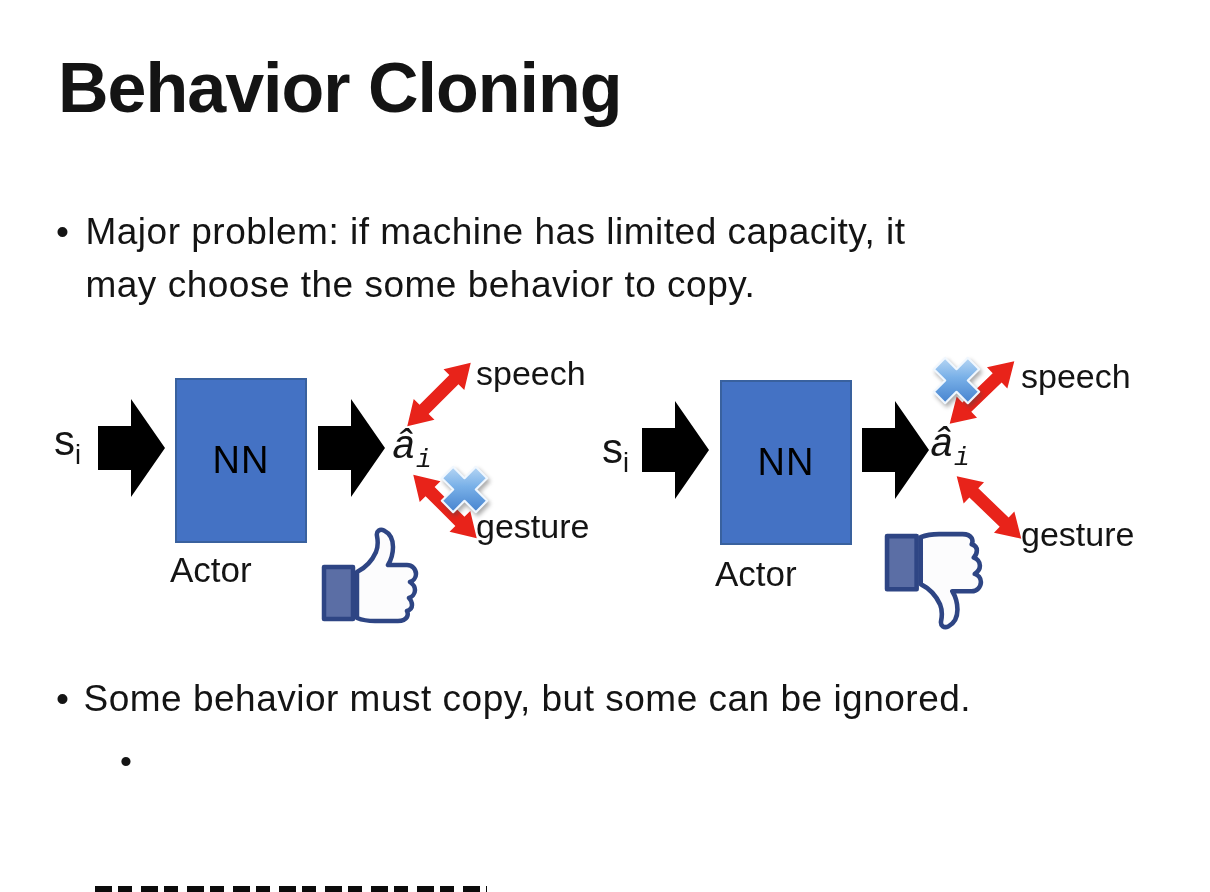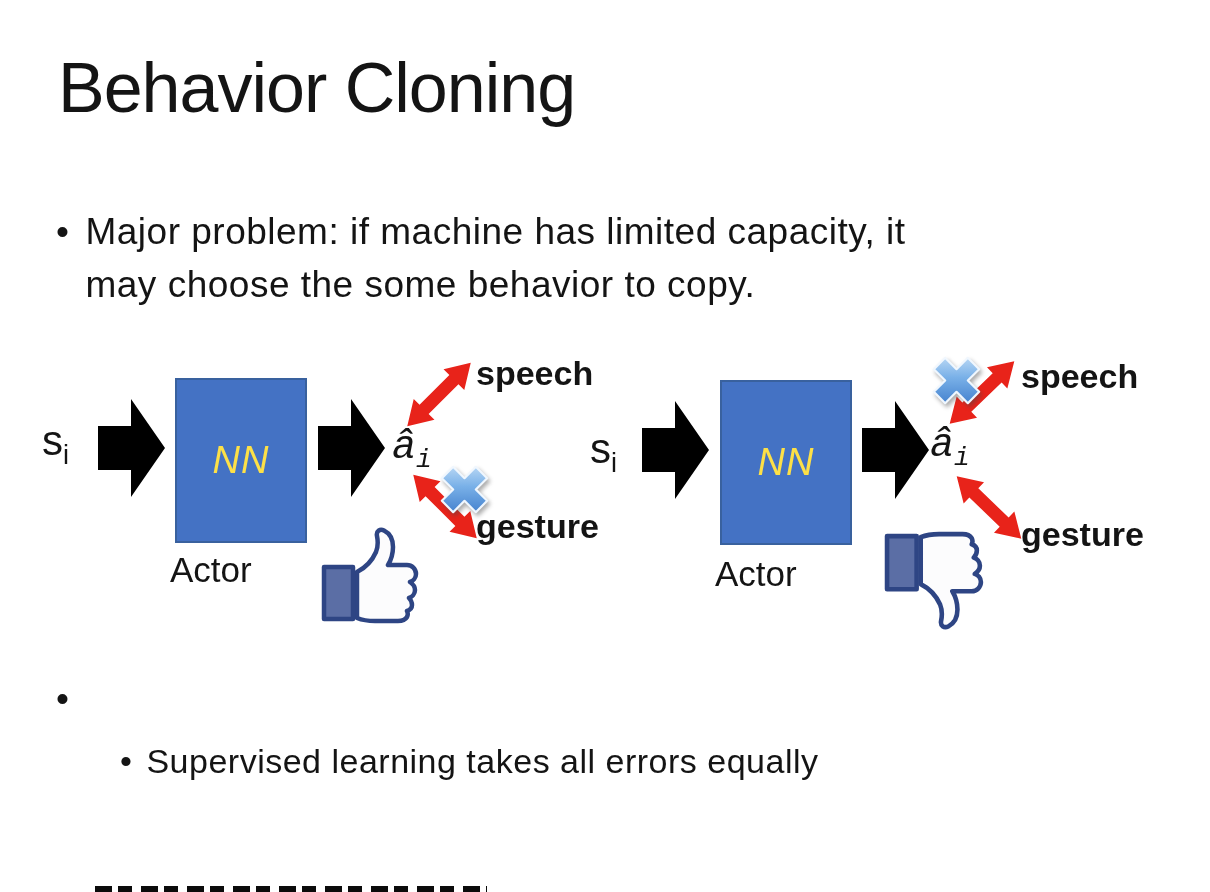--- a/index.html
+++ b/index.html
@@ -1,32 +1,32 @@
 <!DOCTYPE html>
 <html><head>
 <meta charset="utf-8">
 <style>
   html,body{margin:0;padding:0;background:#fff;}
   body{width:1210px;height:892px;position:relative;overflow:hidden;
        font-family:"Liberation Sans",sans-serif;color:#141414;}
   .slide{position:absolute;inset:0;background:#ffffff;}
   .abs{position:absolute;}
-  .title{margin:0;font-size:70px;font-weight:400;letter-spacing:-1px;line-height:1.1;}
+  .title{margin:0;font-size:70px;font-weight:700;letter-spacing:-1px;line-height:1.1;}
   .bullet{display:flex;align-items:flex-start;font-size:37px;line-height:53px;letter-spacing:.5px;}
   .bullet .dot{margin-right:16px;}
   .bullet2 .dot{margin-right:14px;}
   .sub-bullet{font-size:34px;line-height:46px;}
   .nnbox{background:#4472C4;border:2px solid #39619E;display:flex;align-items:center;justify-content:center;box-sizing:border-box;}
-  .nnbox .nn{color:#fde047;font-size:38px;letter-spacing:1px;font-style:italic;}
+  .nnbox .nn{color:#000000;font-size:38px;letter-spacing:1px;}
   .actor{font-size:35px;text-align:left;}
-  .silabel{font-size:42px;line-height:1.1;}
+  .silabel{font-size:42px;line-height:1.1;margin-left:12px;}
   .silabel sub{font-size:27px;}
   .ahat{font-family:Liberation Mono, monospace;font-style:italic;font-size:40px;line-height:1.1;}
   .ahat sub{font-size:26px;}
-  .side-label{font-size:34px;line-height:1.1;font-weight:bold;}
+  .side-label{font-size:34px;line-height:1.1;}
   .xicon{filter:drop-shadow(2px 3px 2px rgba(70,70,70,.45));z-index:5;}
   .redarrow{z-index:2;}
   .cutline{background:
      repeating-linear-gradient(90deg,#0b0b0b 0 17px,rgba(0,0,0,0) 17px 23px,#0b0b0b 23px 37px,rgba(0,0,0,0) 37px 46px);}
 </style>
 </head>
 <body>
 
 <div class="slide">
 
@@ -124,21 +124,21 @@
 
   <svg class="abs" style="left:882px;top:530px;transform:scaleY(-1);" width="106" height="100" viewBox="0 0 102 98">
     <g stroke="#2E4584" stroke-width="4.5" stroke-linejoin="round" stroke-linecap="round">
       <path d="M37 91 V45 C45 41 52 34 56 25 C58 20 58 14 57 9 C56 4 60 1.5 64 3.5 C70 6.5 73 13 73 20 C73 27 71 33 68 38 H87 C92 38 96 42 96 47 C96 51 93 54 90 55 C93 57 95 60 95 63 C95 67 92 70 89 71 C91 73 92 75 92 78 C92 81 90 83 87 84 C88 86 88 88 87 90 C85.5 92.5 82 94 78 94 H55 C48 94 42 93 37 91 Z" fill="#FCFCFD"></path>
       <rect x="4" y="40" width="29" height="52" fill="#5B6EA5"></rect>
     </g>
   </svg>
 
   <div class="abs bullet bullet2" style="left:56px;top:672px;width:1100px;">
     <span class="dot">•</span>
+    <span>Some behavior must copy, but some can be ignored.</span>
   </div>
   <div class="abs bullet bullet2 sub-bullet" style="left:120px;top:738px;width:1000px;">
     <span class="dot">•</span>
-    <span>Supervised learning takes all errors equally</span>
   </div>
 
   <div class="abs cutline" style="left:95px;top:886px;width:392px;height:6px;"></div>
 
 </div>
 
 </body></html>

